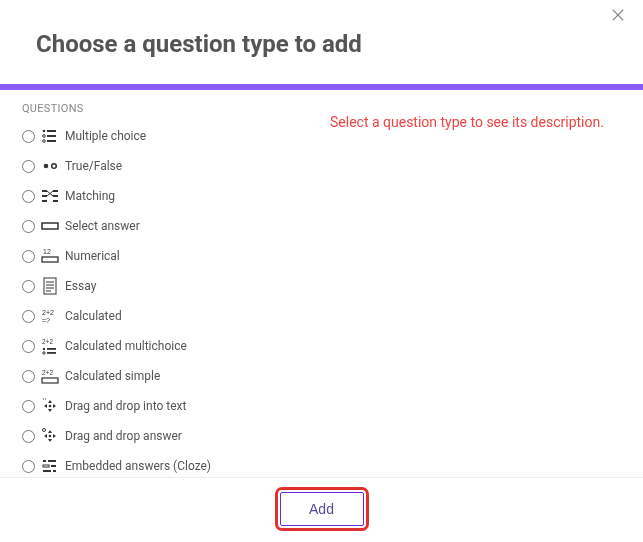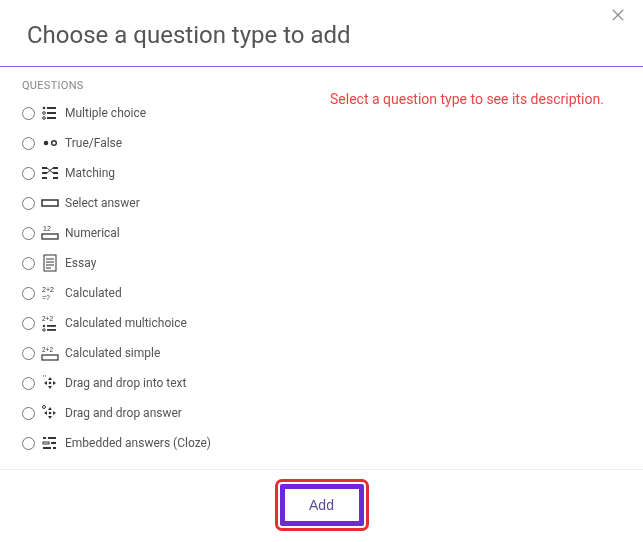--- a/index.html
+++ b/index.html
@@ -17,38 +17,38 @@
     width: 100%;
     height: 100%;
     display: flex;
     flex-direction: column;
   }
   .dialog-header {
     padding: 14px 20px 10px 20px;
   }
   .dialog-title {
     font-size: 24px;
-    font-weight: 400;
+    font-weight: 700;
     color: #555;
-    margin: 7px;
+    margin: 16px;
   }
   .close-btn {
     position: absolute;
     top: 6px;
     right: 10px;
     width: 24px;
     height: 24px;
     cursor: pointer;
     color: #888;
   }
   .close-btn svg { width: 18px; height: 18px; display: block; }
   .dialog-body {
     display: flex;
     flex: 1 1 auto;
-    border-top: 1px solid #8b5cf6;
+    border-top: 6px solid #8b5cf6;
     min-height: 0;
   }
   .left-pane {
     flex: 0 0 310px;
     position: relative;
     display: flex;
   }
   .scroll-wrap {
     flex: 1 1 auto;
     overflow-y: scroll;
@@ -102,21 +102,21 @@
     padding: 14px 0 16px 0;
     display: flex;
     justify-content: center;
     gap: 18px;
   }
   .btn {
     min-width: 84px;
     padding: 8px 18px;
     font-size: 14px;
     background: #fff;
-    border: 5px solid #6d28d9;
+    border: 1px solid #6d28d9;
     color: #5a4a9b;
     cursor: pointer;
     border-radius: 2px;
   }
   .highlight-add {
     outline: 3px solid #e03030;
     outline-offset: 2px;
   }
   
   .bottom-spacer { height: 60px; }

